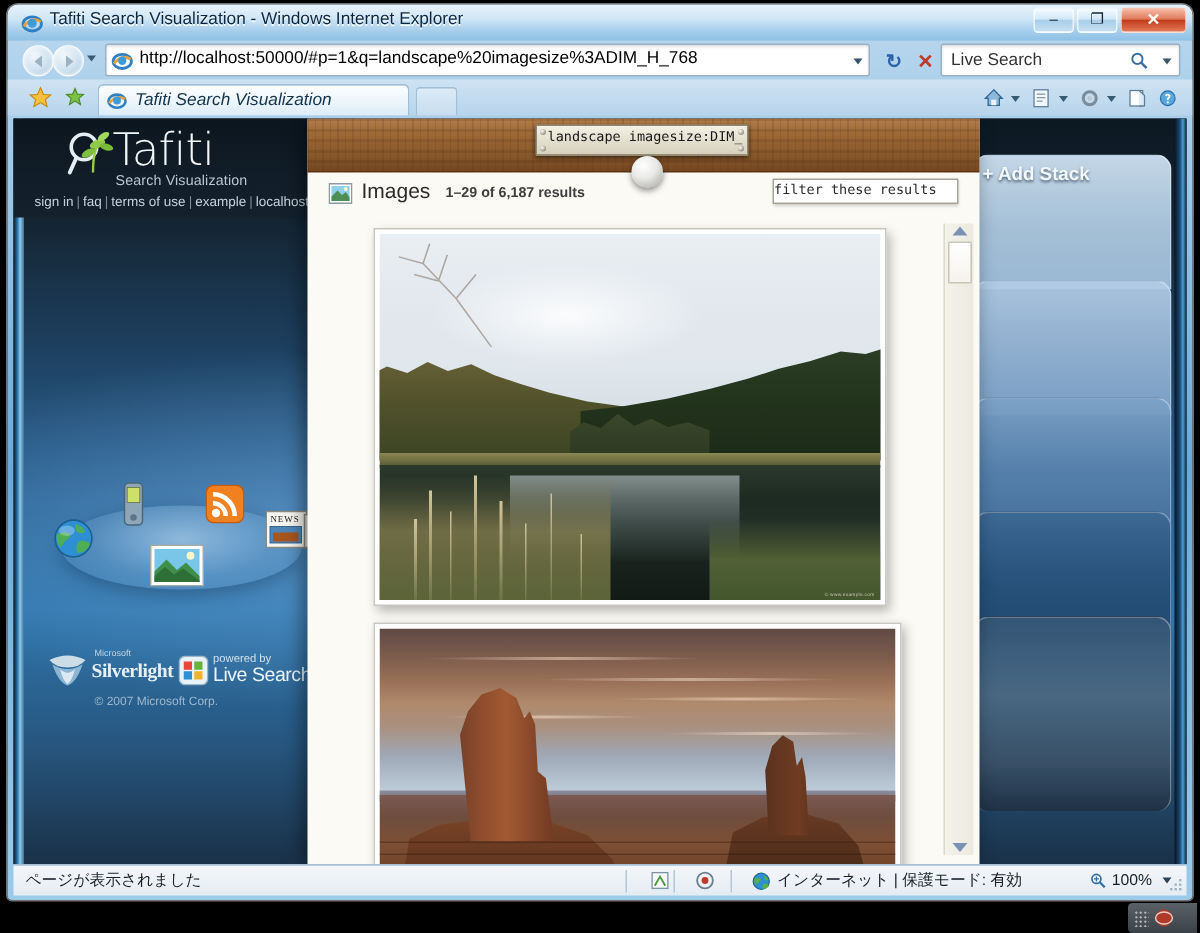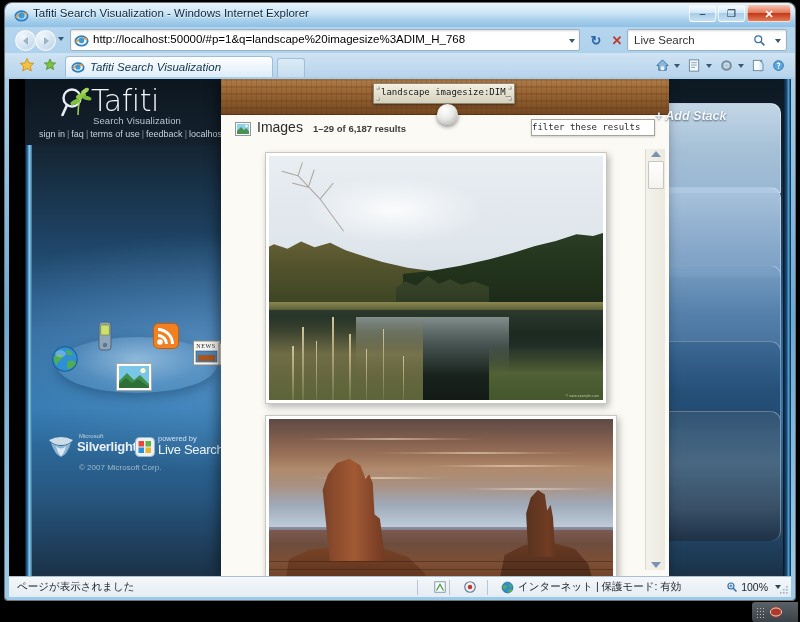--- a/index.html
+++ b/index.html
@@ -133,21 +133,21 @@
   .tbcaret { width: 0; height: 0; border-left: 3px solid transparent; border-right: 3px solid transparent;
     border-top: 4px solid #3a5a72; margin-right: 3px; }
 
   
   .viewport {
     position: absolute; left: 4px; top: 76px; width: 782px; height: 497px;
     background: #000; overflow: hidden;
   }
 
   
-  .app { position: absolute; inset: 0; margin-left: 16px; }
+  .app { position: absolute; inset: 0; }
 
   
   .left-panel {
     position: absolute; left: 0; top: 0; width: 100%; height: 100%;
     background:
       radial-gradient(ellipse 70% 40% at 28% 55%, rgba(120,175,225,0.55) 0%, rgba(120,175,225,0) 60%),
       linear-gradient(180deg, #0c1822 0%, #13222e 12%, #1d3f5e 30%, #2a6294 50%, #2f76ad 66%, #27567f 84%, #1a3147 100%);
   }
   .panel-edge-l {
     position: absolute; left: 0; top: 0; width: 7px; height: 100%;
@@ -215,21 +215,21 @@
   .car-ico { position: absolute; cursor: pointer; }
   .ci-globe { left: 18px; top: 38px; width: 28px; height: 28px; }
   .ci-mobile { left: 64px; top: 14px; width: 16px; height: 30px; }
   .ci-rss { left: 120px; top: 16px; width: 26px; height: 26px; }
   .ci-news { left: 160px; top: 33px; width: 32px; height: 26px; }
   .ci-images { left: 83px; top: 56px; width: 36px; height: 28px; }
 
   
   .sl-footer { position: absolute; left: 22px; top: 352px; width: 190px; height: 50px; }
   .sl-logo { position: absolute; left: 0; top: 4px; width: 28px; height: 24px; }
-  .sl-word { position: absolute; left: 30px; top: 8px; font-size: 13px; color: #e8f0f6; font-weight: bold; letter-spacing: -0.3px; }
+  .sl-word { position: absolute; left: 30px; top: 8px; font-size: 13px; color: #e8f0f6; font-weight: bold; letter-spacing: -0.3px; font-family: Liberation Serif, serif; }
   .sl-ms { position: absolute; left: 32px; top: 2px; font-size: 6px; color: #c3d3de; }
   .ls-logo { position: absolute; left: 88px; top: 6px; width: 20px; height: 20px; }
   .ls-pb { position: absolute; left: 111px; top: 3px; font-size: 7.5px; color: #cfe0ec; }
   .ls-word { position: absolute; left: 111px; top: 11px; font-size: 13px; color: #eef5fa; letter-spacing: -0.3px; }
   .sl-copy { position: absolute; left: 32px; top: 32px; font-size: 8px; color: #9fb8cb; }
 
   
   .results-pane {
     position: absolute; left: 196px; top: 0; width: 448px; height: 100%;
     background: #fbfaf5; box-shadow: -3px 0 12px rgba(0,0,0,0.45);
@@ -357,21 +357,21 @@
   .rs-up { top: 2px; border-bottom: 6px solid #7a93b5; }
   .rs-down { bottom: 2px; border-top: 6px solid #7a93b5; }
   .rs-thumb {
     position: absolute; left: 2px; top: 12px; width: 16px; height: 28px;
     background: linear-gradient(180deg,#ffffff 0%,#f4f3ee 100%);
     border: 1px solid #c9c6b9; border-radius: 1px; cursor: pointer;
     box-shadow: inset 0 1px 0 rgba(255,255,255,0.9);
   }
 
   
-  .stacks { position: absolute; right: 0; top: 0; width: 142px; height: 100%; font-style: italic; }
+  .stacks { position: absolute; right: 0; top: 0; width: 142px; height: 100%; }
   .add-stack {
     position: absolute; left: 6px; top: 30px; font-size: 12.5px; color: #f3f8fc;
     font-weight: bold; cursor: pointer; text-shadow: 0 1px 2px rgba(0,20,40,0.6); z-index: 5;
   }
   .stack-card {
     position: absolute; left: 0; width: 132px; border-radius: 10px 10px 0 0;
     border: 1px solid rgba(255,255,255,0.35); border-bottom: none;
     cursor: pointer;
   }
   .sc1 { top: 24px; height: 90px;
@@ -547,21 +547,21 @@
             <line x1="6" y1="20" x2="1.5" y2="30" stroke="#e6eef3" stroke-width="2.6" stroke-linecap="round"></line>
             <path d="M17 30 C17 18, 19 10, 25 4" fill="none" stroke="#9acb4a" stroke-width="1.6"></path>
             <ellipse cx="14" cy="17" rx="5" ry="2.4" fill="#7fbf3f" transform="rotate(-28 14 17)"></ellipse>
             <ellipse cx="20" cy="11" rx="5.4" ry="2.6" fill="#8fcb46" transform="rotate(-20 20 11)"></ellipse>
             <ellipse cx="24" cy="6" rx="4.4" ry="2.2" fill="#a3d95b" transform="rotate(-34 24 6)"></ellipse>
             <ellipse cx="26" cy="13" rx="4.6" ry="2.2" fill="#7ab93a" transform="rotate(16 26 13)"></ellipse>
           </svg>
           <div class="tafiti-word">Tafiti</div>
           <div class="tafiti-sub">Search Visualization</div>
           <div class="tafiti-nav">
-            <a>sign in</a><span class="sep">|</span><a>faq</a><span class="sep">|</span><a>terms of use</a><span class="sep">|</span><a>feedback</a><span class="sep">|</span><a>localhost</a>
+            <a>sign in</a><span class="sep">|</span><a>faq</a><span class="sep">|</span><a>terms of use</a><span class="sep">|</span><a>example</a><span class="sep">|</span><a>localhost</a>
           </div>
         </div>
 
 
         <div class="carousel">
           <div class="car-disc"></div>
           <svg class="car-ico ci-globe" viewBox="0 0 32 32">
             <circle cx="16" cy="16" r="14" fill="#2f8fd4"></circle>
             <path d="M3 13 Q10 9 14 14 Q9 18 6 23 Q3 19 3 13Z" fill="#4eae56"></path>
             <path d="M17 5 Q23 6 25 11 Q20 13 18 10Z" fill="#4eae56"></path>

